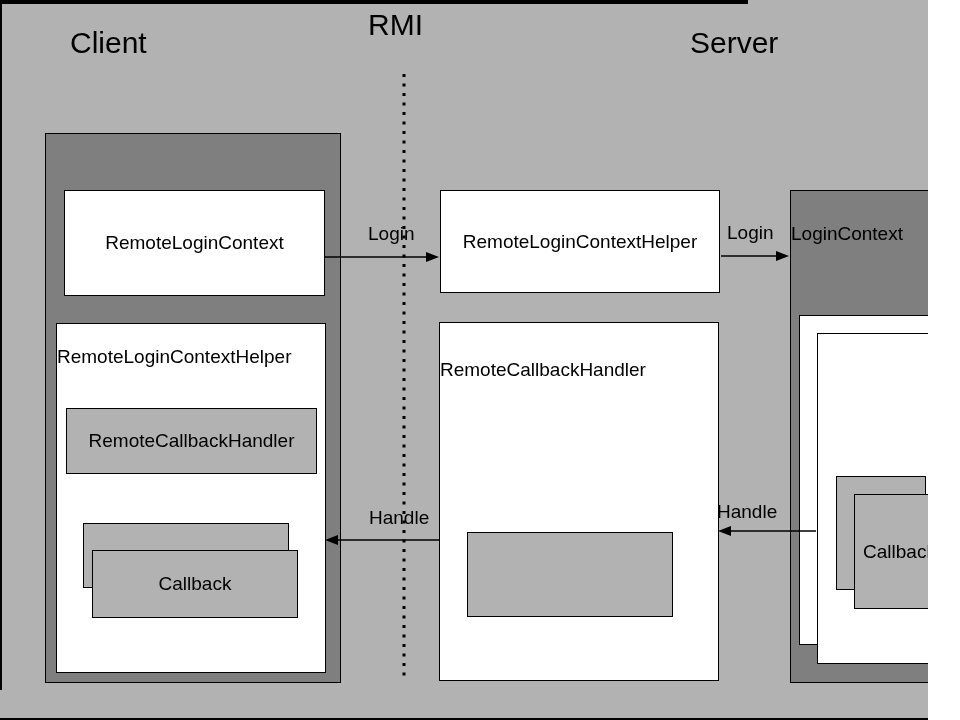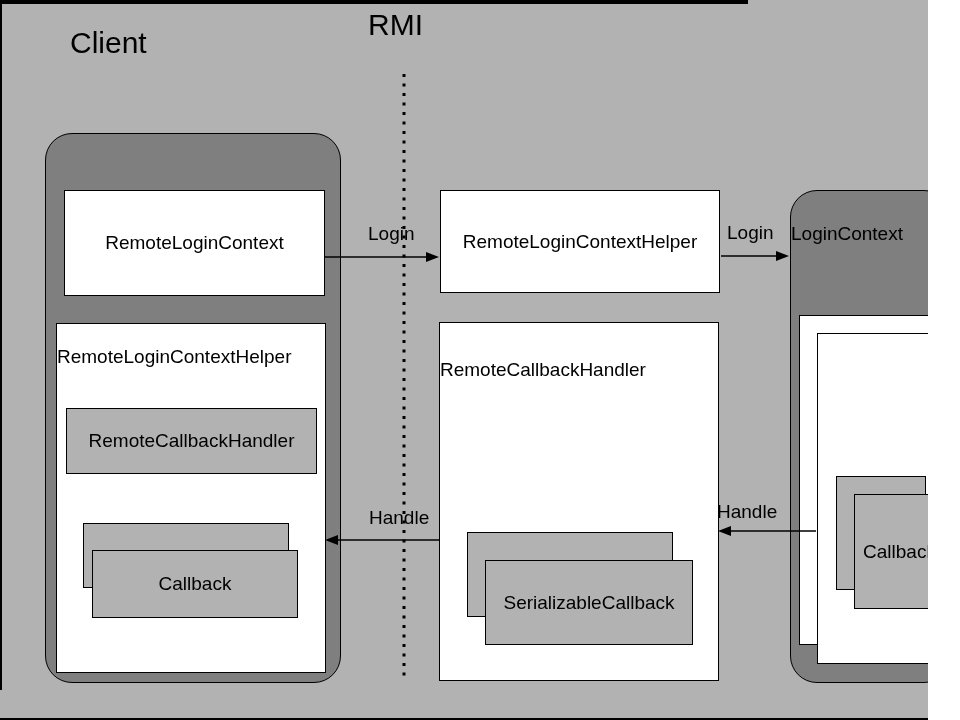--- a/index.html
+++ b/index.html
@@ -5,39 +5,40 @@
   html, body { margin:0; padding:0; }
   #stage {
     position:relative; width:928px; height:720px;
     background:#b2b2b2; overflow:hidden;
     font-family:"Liberation Sans", sans-serif; color:#000;
   }
   .abs { position:absolute; box-sizing:border-box; }
   .box { position:absolute; box-sizing:border-box; border:1px solid #000; }
   .white { background:#ffffff; }
   .gray  { background:#b2b2b2; }
-  .dark  { background:#7f7f7f;border-radius:27px; }
+  .dark  { background:#7f7f7f; }
   .hdr   { font-size:30px; line-height:1.1; white-space:nowrap; }
   .lbl   { font-size:19px; line-height:1.15; white-space:nowrap; }
   .cflex { display:flex; align-items:center; justify-content:center; }
   .ctext { text-align:left; }
   .frame { position:absolute; background:#000; }
   svg.overlay { position:absolute; left:0; top:0; pointer-events:none; }
 </style>
 </head>
 <body>
 
 <div id="stage">
 
   <div class="frame" style="left:0; top:0; width:748px; height:4px;"></div>
   <div class="frame" style="left:0; top:0; width:2px; height:690px;"></div>
   <div class="frame" style="left:0; top:718px; width:960px; height:2px;"></div>
 
   <div class="abs hdr" style="left:70px;  top:26px;">Client</div>
   <div class="abs hdr" style="left:368px; top:8px;">RMI</div>
+  <div class="abs hdr" style="left:690px; top:26px;">Server</div>
 
   <div class="box dark" style="left:45px; top:133px; width:296px; height:550px;">
 
     <div class="box white cflex" style="left:18px; top:56px; width:261px; height:106px;">
       <span class="lbl">RemoteLoginContext</span>
     </div>
 
     <div class="box white" style="left:10px; top:189px; width:270px; height:350px;">
       <div class="lbl ctext" style="padding-top:22px;">RemoteLoginContextHelper</div>
 
@@ -53,23 +54,20 @@
   </div>
 
   <div class="box white cflex" style="left:440px; top:190px; width:280px; height:103px;">
     <span class="lbl">RemoteLoginContextHelper</span>
   </div>
 
   <div class="box white" style="left:439px; top:322px; width:280px; height:359px;">
     <div class="lbl ctext" style="padding-top:36px;">RemoteCallbackHandler</div>
 
     <div class="box gray" style="left:27px; top:209px; width:206px; height:85px;"></div>
-    <div class="box gray cflex" style="left:45px; top:237px; width:208px; height:85px;">
-      <span class="lbl">SerializableCallback</span>
-    </div>
   </div>
 
   <div class="box dark" style="left:790px; top:190px; width:161px; height:493px;">
     <div class="lbl ctext" style="padding-top:32px;">LoginContext</div>
 
     <div class="box white" style="left:8px; top:124px; width:135px; height:330px;"></div>
 
     <div class="box white" style="left:26px; top:142px; width:134px; height:331px;">
 
       <div class="box gray" style="left:18px; top:142px; width:90px; height:114px;"></div>

